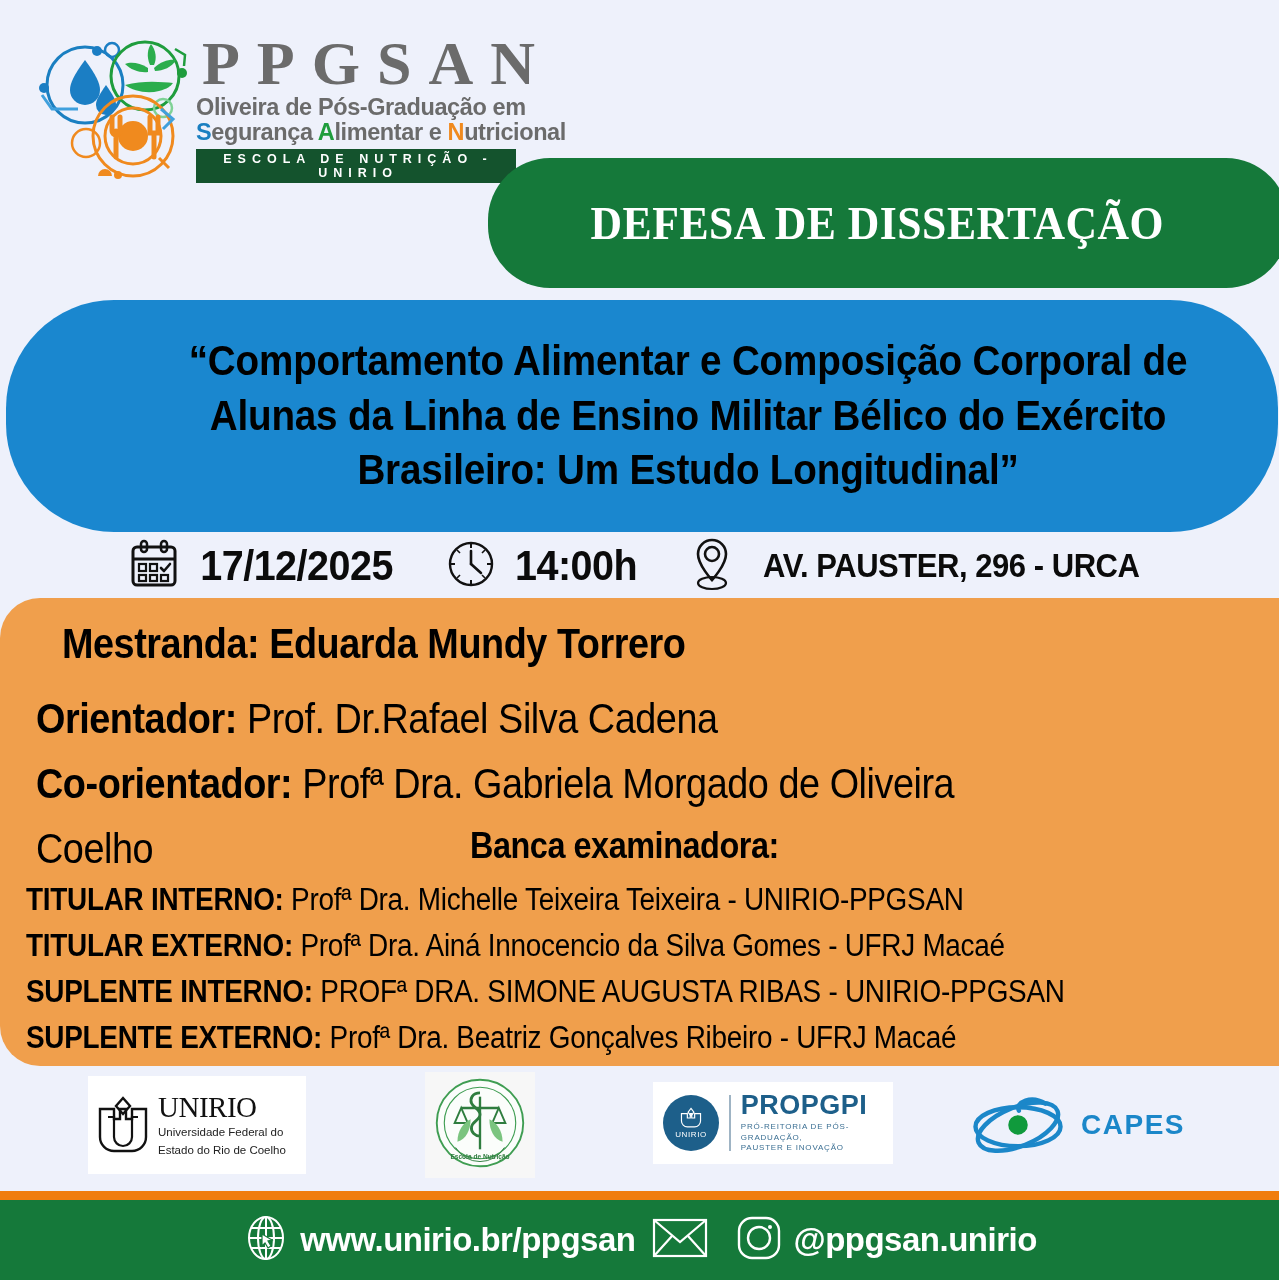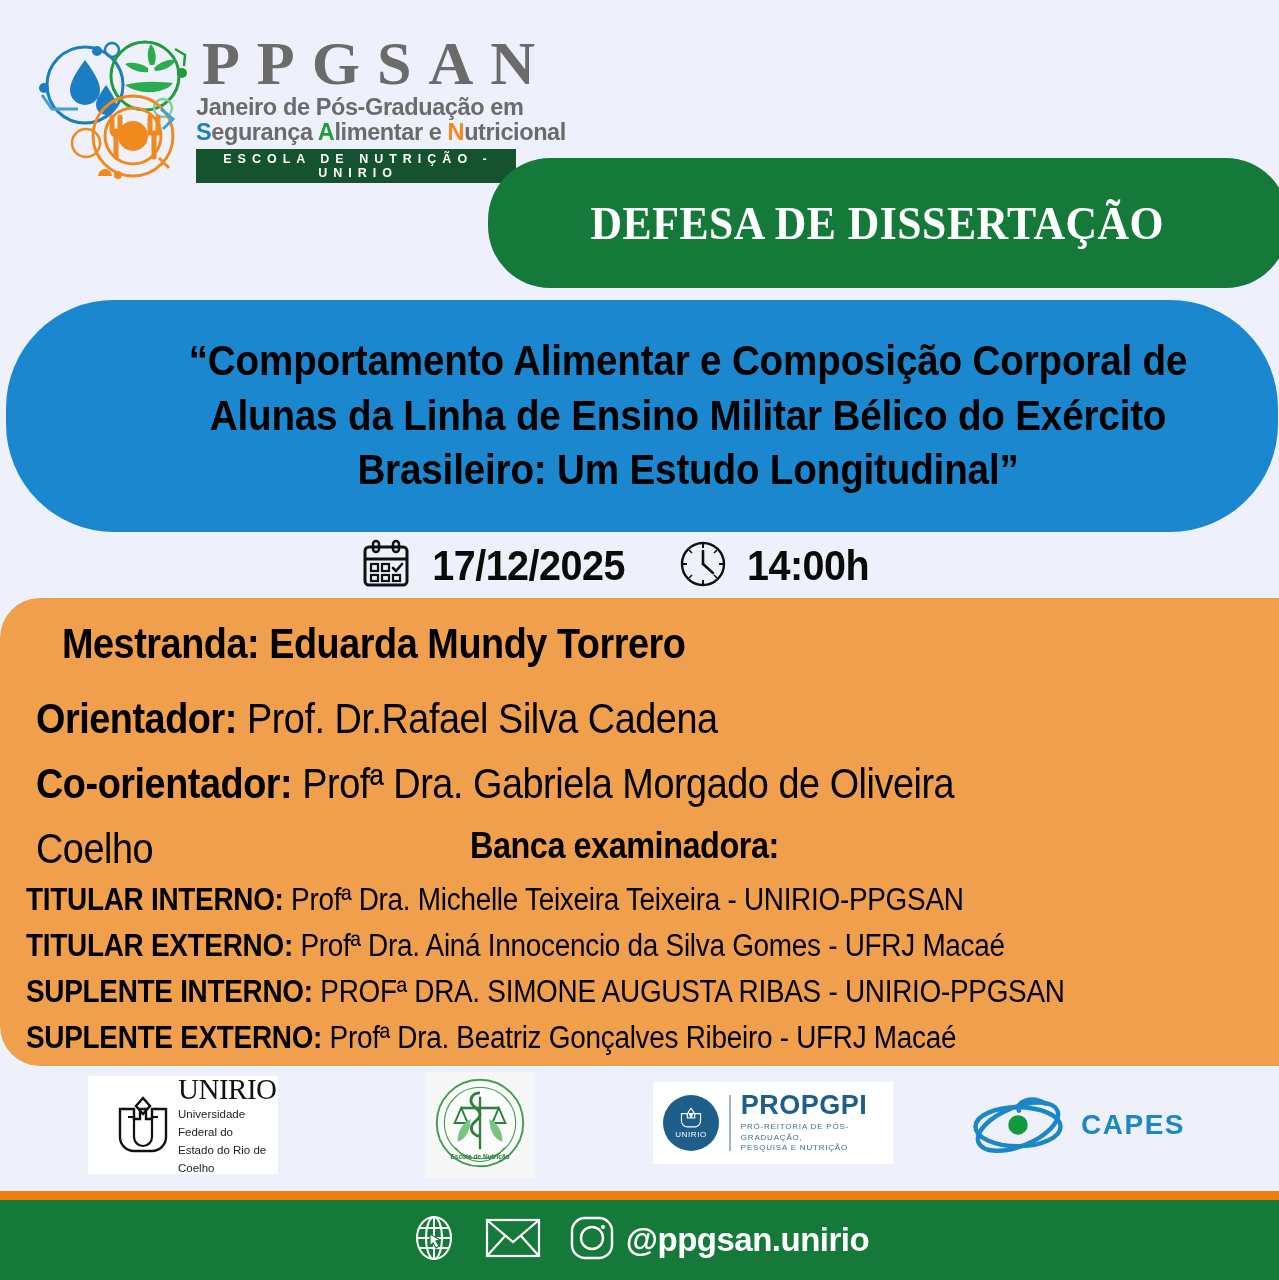--- a/index.html
+++ b/index.html
@@ -214,23 +214,23 @@
     left: 0;
     top: 1068px;
     width: 1279px;
     height: 120px;
     display: flex;
     align-items: center;
   }
   .partner { display: flex; align-items: center; justify-content: center; }
   #unirio-logo-box {
     position: absolute; left: 88px; top: 8px;
-    width: 190px; height: 98px;
+    width: 218px; height: 98px;
     background: #ffffff;
-    display: flex; align-items: center; padding-left: 24px;
+    display: flex; align-items: center; padding-left: 4px;
     box-sizing: border-box;
   }
   #unirio-mark { width: 62px; height: 62px; flex: 0 0 auto; }
   #unirio-words { margin-left: 4px; }
   #unirio-name {
     font-family: "Liberation Serif", serif;
     font-size: 29px; color: #111; letter-spacing: -0.5px; line-height: 1;
   }
   #unirio-sub {
     font-family: "Liberation Sans", sans-serif;
@@ -335,21 +335,21 @@
       <path d="M120 84 v16 h8 v-16 M124 100 v24" stroke="#f08a1e" stroke-width="5" fill="none" stroke-linecap="round"></path>
       <circle cx="56" cy="110" r="14" fill="none" stroke="#f08a1e" stroke-width="2.5"></circle>
       <path d="M68 143 a7 7 0 0 1 14 0 z" fill="#f08a1e"></path>
       <circle cx="88" cy="142" r="4" fill="#f08a1e"></circle>
       <path d="M131 76 L143 86 L133 96" fill="none" stroke="#3fa0dd" stroke-width="3"></path>
       <path d="M129 125 L139 135" fill="none" stroke="#f08a1e" stroke-width="3"></path>
     </svg>
   </div>
   <div id="ppgsan-wordmark">
     <div id="ppgsan-acronym">PPGSAN</div>
-    <div class="ppgsan-line2">Janeiro de Pós-Graduação em</div>
+    <div class="ppgsan-line2">Oliveira de Pós-Graduação em</div>
     <div class="ppgsan-line3"><span class="b">S</span>egurança <span class="g">A</span>limentar e <span class="o">N</span>utricional</div>
     <div id="ppgsan-school">ESCOLA DE NUTRIÇÃO - UNIRIO</div>
   </div>
 </div>
 
 <div id="green-banner">
   <div id="green-banner-title">DEFESA DE DISSERTAÇÃO</div>
 </div>
 
 <div id="blue-panel">
@@ -394,20 +394,31 @@
         <line x1="40" y1="12" x2="37" y2="15" stroke="#111" stroke-width="1.6"></line>
         <line x1="15" y1="37" x2="12" y2="40" stroke="#111" stroke-width="1.6"></line>
       </svg>
     </span>
     <span class="icon-gap"></span>
     <span class="info-text">14:00h</span>
   </div>
 
   <span class="sep-gap"></span>
 
+  <div class="info-item">
+    <span>
+      <svg width="50" height="56" viewBox="0 0 50 56" aria-hidden="true">
+        <path d="M25 4 a14 14 0 0 1 14 14 c0 11 -14 26 -14 26 s-14 -15 -14 -26 a14 14 0 0 1 14 -14 z" fill="none" stroke="#111" stroke-width="2.6"></path>
+        <circle cx="25" cy="18" r="7" fill="none" stroke="#111" stroke-width="2.6"></circle>
+        <ellipse cx="25" cy="47" rx="14" ry="6" fill="none" stroke="#111" stroke-width="2.2"></ellipse>
+      </svg>
+    </span>
+    <span class="icon-gap"></span>
+    <span class="info-text" id="place-text">AV. PAUSTER, 296 - URCA</span>
+  </div>
 
 </div>
 
 <div id="orange-panel">
 
   <div class="ot" id="row-mestranda">
     <span>Mestranda:</span><span>&nbsp;</span><span>Eduarda Mundy Torrero</span>
   </div>
 
   <div class="ot" id="row-orientador">
@@ -480,21 +491,21 @@
         <path d="M20 2 L24 7 L20 12 L16 7 Z" fill="none" stroke="#fff" stroke-width="1.6"></path>
         <path d="M7 9 h8 v6 h4 v-6 h2 v6 h4 v-6 h8 v10 a8 8 0 0 1 -8 8 h-10 a8 8 0 0 1 -8 -8 z" fill="none" stroke="#fff" stroke-width="1.6"></path>
       </svg>
       <span id="propgpi-disc-label">UNIRIO</span>
     </span>
     <span id="propgpi-divider"></span>
     <span>
       <div id="propgpi-name">PROPGPI</div>
       <div id="propgpi-sub">
         <span>PRÓ-REITORIA DE PÓS-GRADUAÇÃO,</span><br>
-        <span>PESQUISA E NUTRIÇÃO</span>
+        <span>PAUSTER E INOVAÇÃO</span>
       </div>
     </span>
   </div>
 
   <div id="capes-logo-box" class="partner">
     <span>
       <svg viewBox="0 0 130 70" width="126" height="62" aria-hidden="true">
         <ellipse cx="65" cy="38" rx="48" ry="22" fill="none" stroke="#1b87c9" stroke-width="5"></ellipse>
         <ellipse cx="65" cy="38" rx="48" ry="22" fill="none" stroke="#1b87c9" stroke-width="5" transform="rotate(-22 65 38)"></ellipse>
         <path d="M96 12 c-16 -10 -34 -2 -30 8" fill="none" stroke="#1b87c9" stroke-width="5" stroke-linecap="round"></path>
@@ -515,20 +526,21 @@
         <ellipse cx="24" cy="24" rx="17" ry="21" fill="none" stroke="#fff" stroke-width="2"></ellipse>
         <ellipse cx="24" cy="24" rx="8" ry="21" fill="none" stroke="#fff" stroke-width="2"></ellipse>
         <line x1="7" y1="24" x2="41" y2="24" stroke="#fff" stroke-width="2"></line>
         <line x1="9" y1="14" x2="39" y2="14" stroke="#fff" stroke-width="2"></line>
         <line x1="9" y1="34" x2="39" y2="34" stroke="#fff" stroke-width="2"></line>
         <line x1="24" y1="3" x2="24" y2="45" stroke="#fff" stroke-width="2"></line>
         <path d="M20 20 l0 12 l3 -3 l3 5 l3 -2 l-3 -5 l4 -1 z" fill="#fff" stroke="#15793a" stroke-width="1.2"></path>
       </svg>
     </span>
     <span class="footer-icon-gap"></span>
+    <span class="footer-text">www.unirio.br/ppgsan</span>
   </div>
 
   <span class="footer-sep"></span>
 
   <div class="footer-item">
     <span>
       <svg width="58" height="46" viewBox="0 0 58 46" aria-hidden="true">
         <rect x="3" y="5" width="52" height="36" fill="none" stroke="#fff" stroke-width="2.2"></rect>
         <path d="M3 5 L29 27 L55 5" fill="none" stroke="#fff" stroke-width="2.2"></path>
         <path d="M3 41 L21 21 M55 41 L37 21" fill="none" stroke="#fff" stroke-width="2.2"></path>

